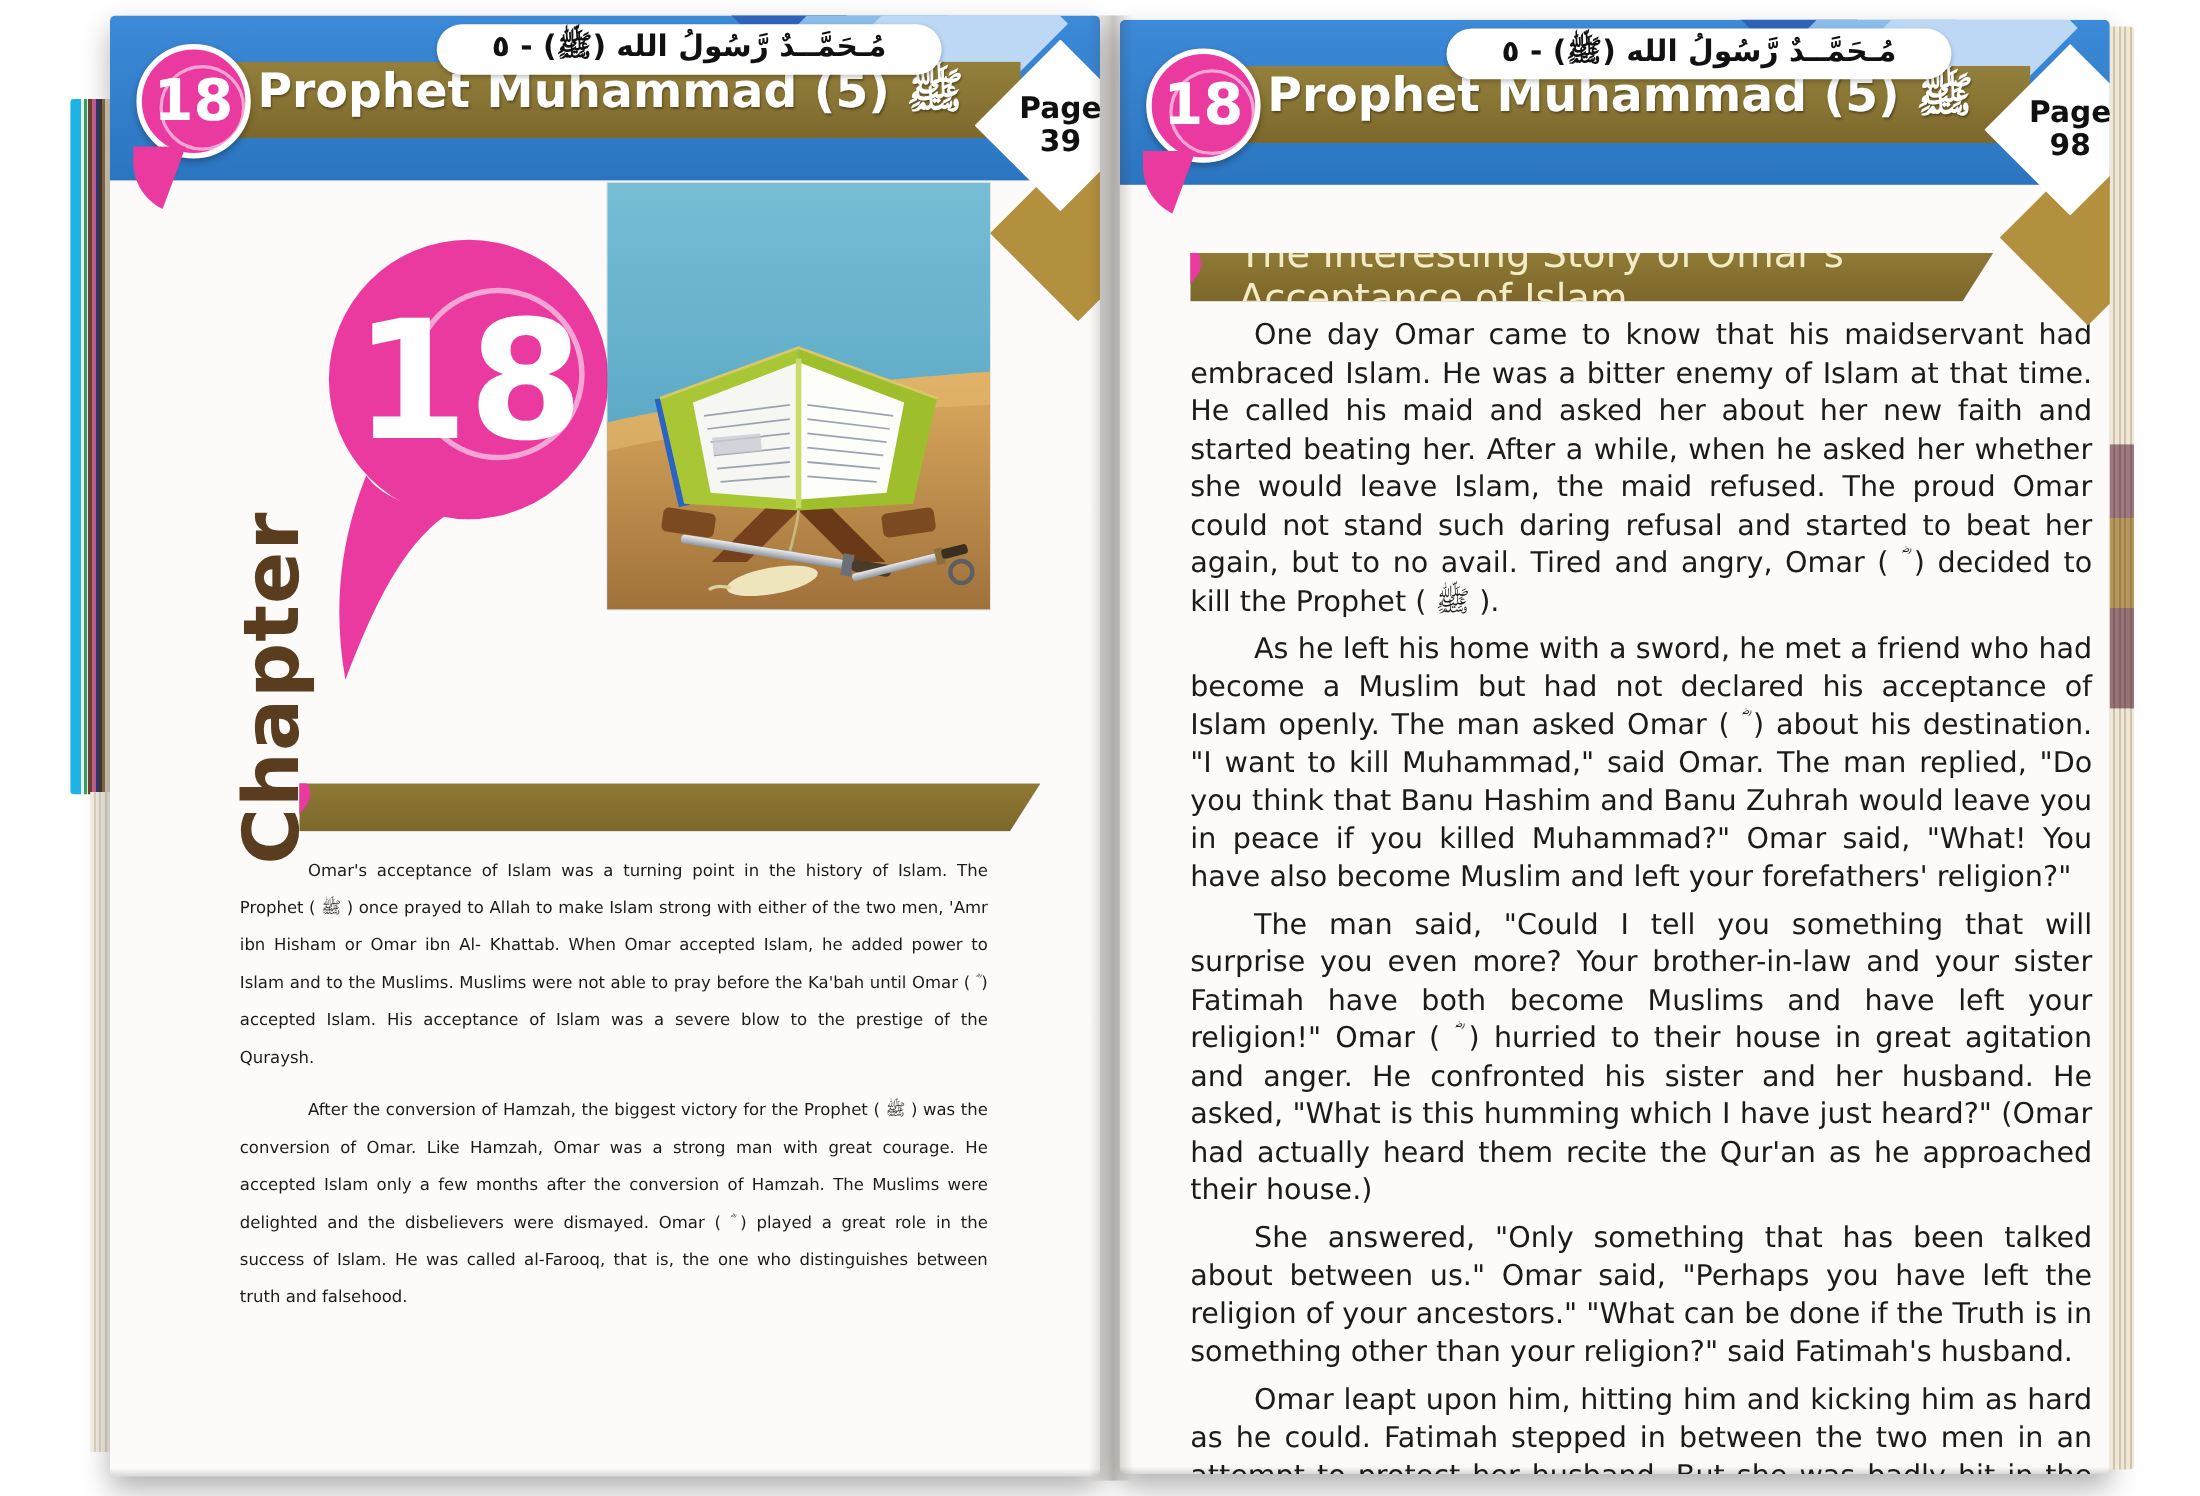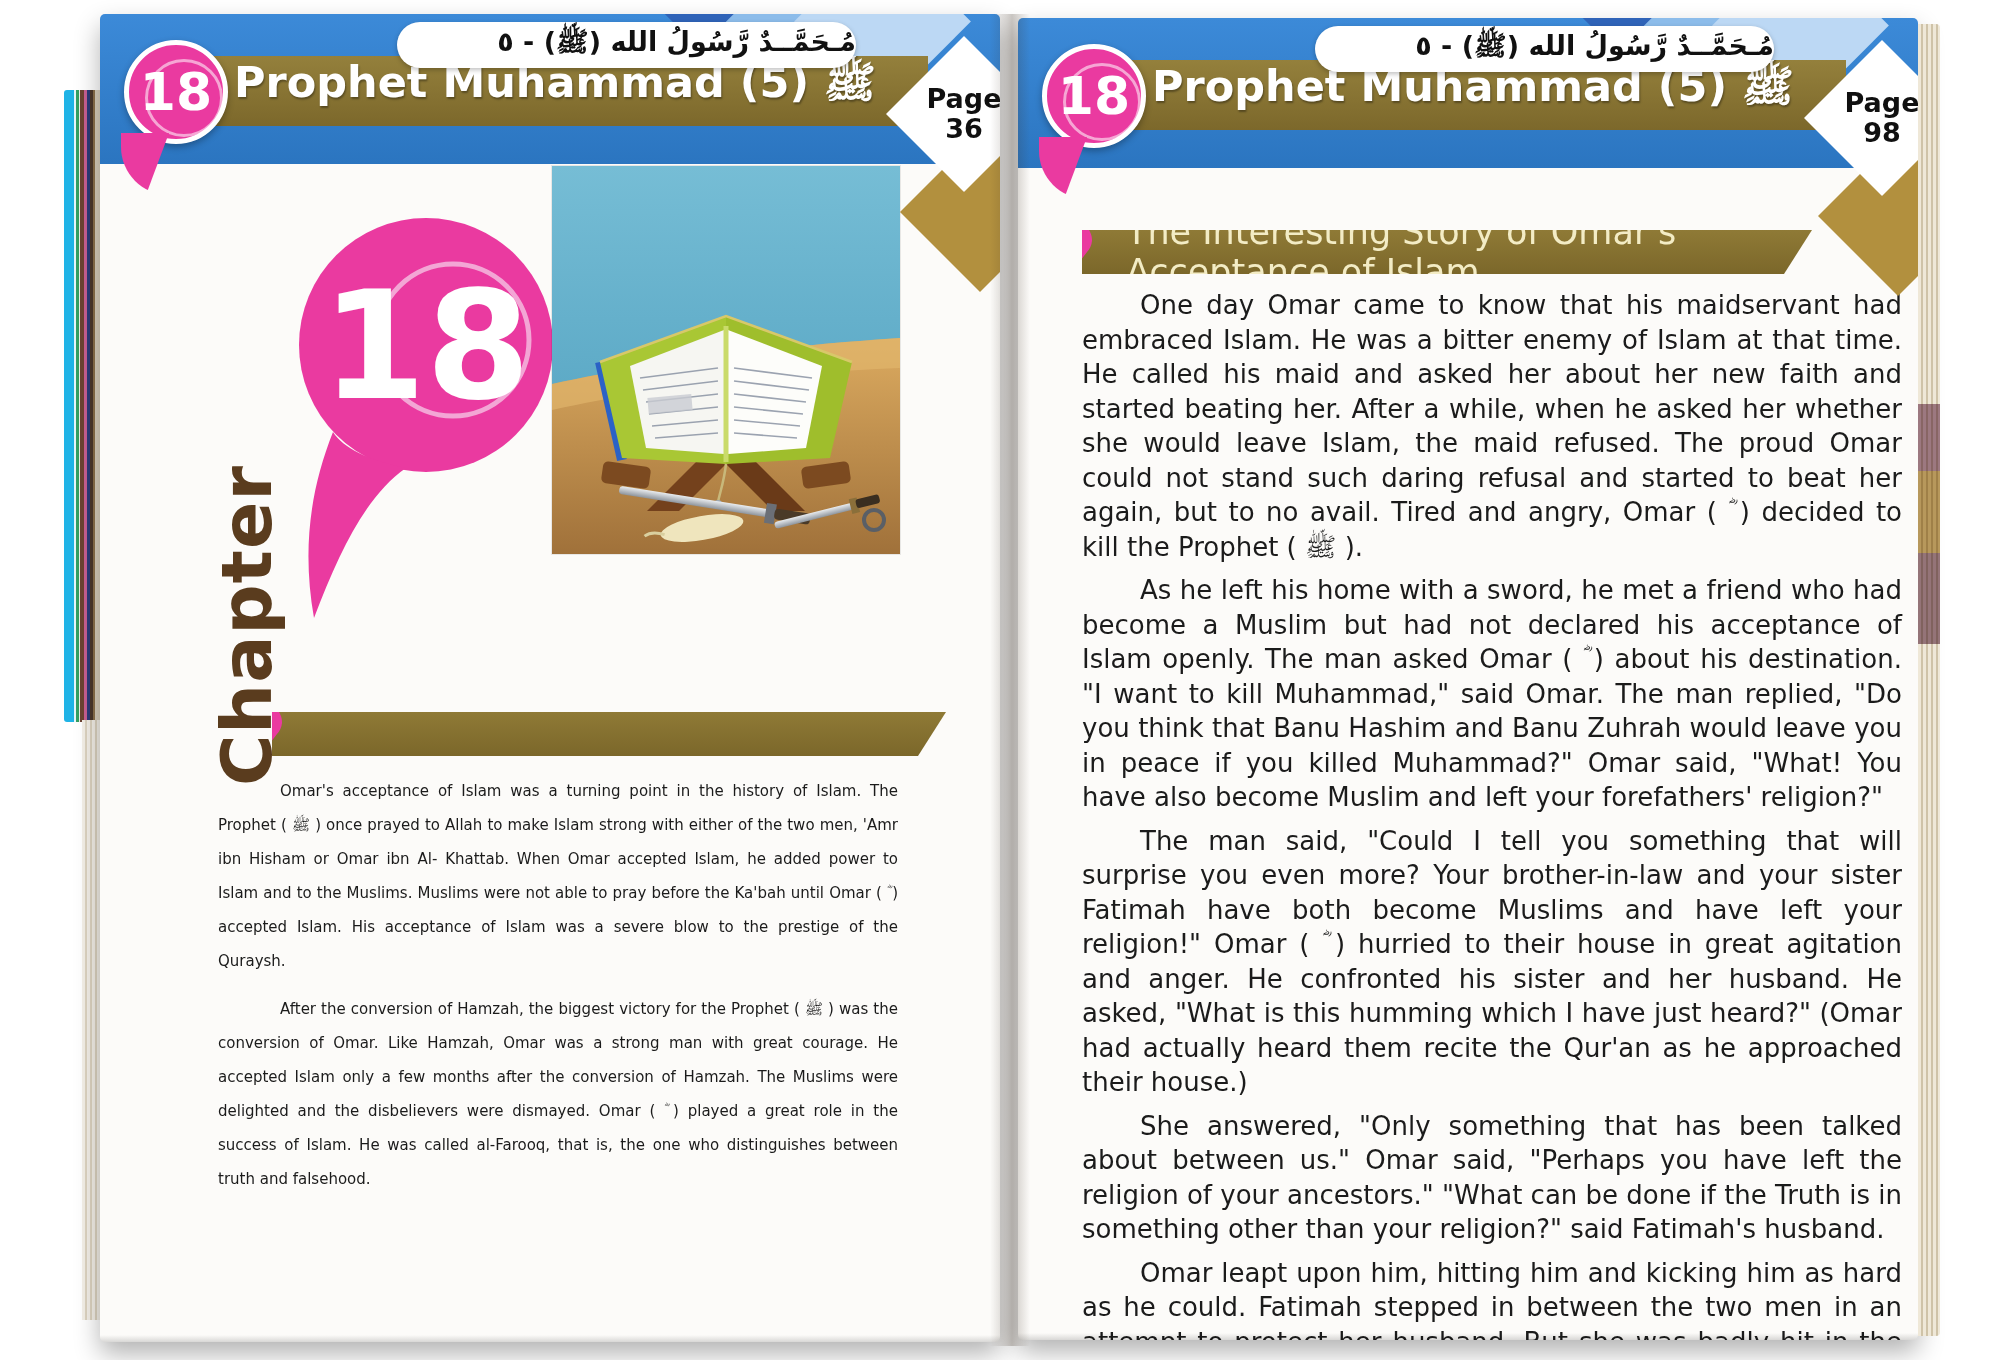--- a/index.html
+++ b/index.html
@@ -42,21 +42,21 @@
     background:linear-gradient(90deg,rgba(0,0,0,0) 0%,rgba(60,45,30,.18) 42%,rgba(60,45,30,.26) 55%,rgba(0,0,0,0) 100%);}
 
   
   .header{position:relative;height:150px;background:linear-gradient(180deg,#3c8ad8,#2b75c0);z-index:3;}
   .hd-diamond{position:absolute;transform:rotate(45deg);}
   .hd1{right:145px;top:-40px;width:115px;height:115px;background:#8cbcea;}
   .hd2{right:55px;top:-55px;width:125px;height:125px;background:#bcd8f4;}
   .hd3{right:235px;top:-62px;width:95px;height:95px;background:#2f63b8;}
 
   .pill{position:absolute;left:33%;top:8px;width:51%;height:46px;background:#ffffff;border-radius:26px;
-    display:flex;align-items:center;justify-content:flex-start;box-shadow:0 2px 5px rgba(0,0,0,.25);z-index:4;
+    display:flex;align-items:center;justify-content:center;box-shadow:0 2px 5px rgba(0,0,0,.25);z-index:4;
     font-weight:bold;font-size:27px;color:#111;direction:rtl;}
   .goldbar{position:absolute;left:82px;top:42px;right:72px;height:70px;z-index:3;
     background:linear-gradient(180deg,#94803c,#7c682b);
     clip-path:polygon(0 0,100% 0,100% 100%,2.5% 100%,0 72%);
     display:flex;align-items:flex-start;justify-content:center;
     color:#fff;font-weight:bold;font-size:43px;text-shadow:1px 2px 2px rgba(0,0,0,.35);}
   .badge{position:absolute;left:24px;top:26px;width:94px;height:94px;border-radius:50%;
     background:#ea3aa0;border:5px solid #ffffff;z-index:5;box-shadow:0 3px 7px rgba(0,0,0,.3);
     display:flex;align-items:center;justify-content:center;color:#fff;font-size:52px;font-weight:bold;}
   .badge::before{content:'';position:absolute;left:16px;top:14px;width:72px;height:72px;border-radius:50%;
@@ -117,21 +117,21 @@
       <div class="pill">
         <span>مُـحَمَّــدٌ رَّسُولُ الله (ﷺ) - ٥</span>
       </div>
       <div class="badge">
         <span>18</span>
       </div>
       <div class="pagetag">
         <div class="wdiamond"></div>
         <div class="label">
           <span>Page</span>
-          <span>36</span>
+          <span>39</span>
         </div>
       </div>
     </div>
 
     <div class="lp-body">
 
       <svg class="bubble-svg" width="310" height="440" viewBox="0 0 310 440">
         <circle cx="178" cy="155" r="127" fill="#ea3aa0"></circle>
         <path d="M85 242 C 62 300 54 360 66 428 C 92 360 118 306 158 278 C 120 270 95 258 85 242 Z" fill="#ea3aa0"></path>
         <circle cx="205" cy="150" r="76" fill="none" stroke="#f4b2da" stroke-width="5" opacity="0.9"></circle>

